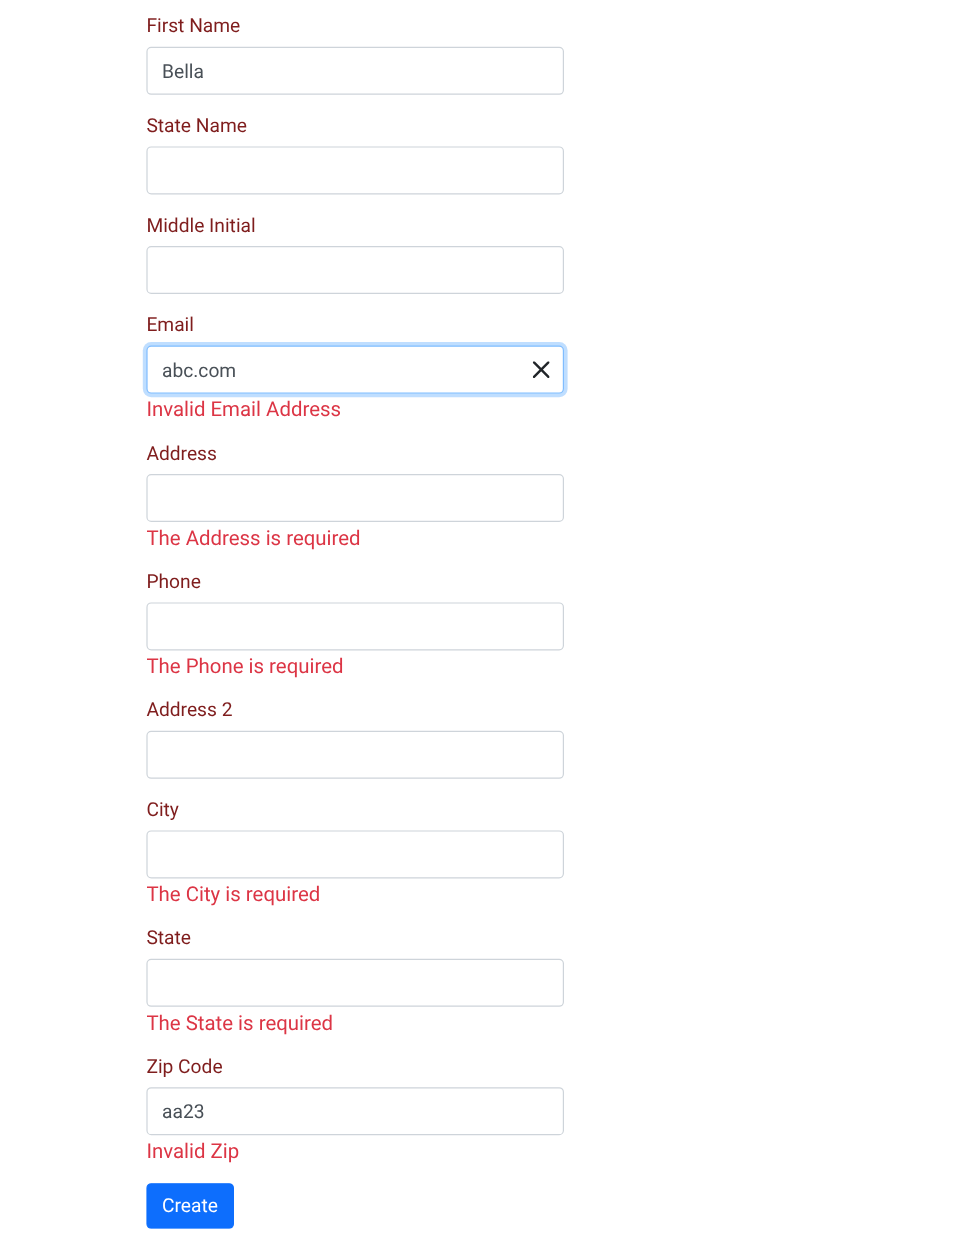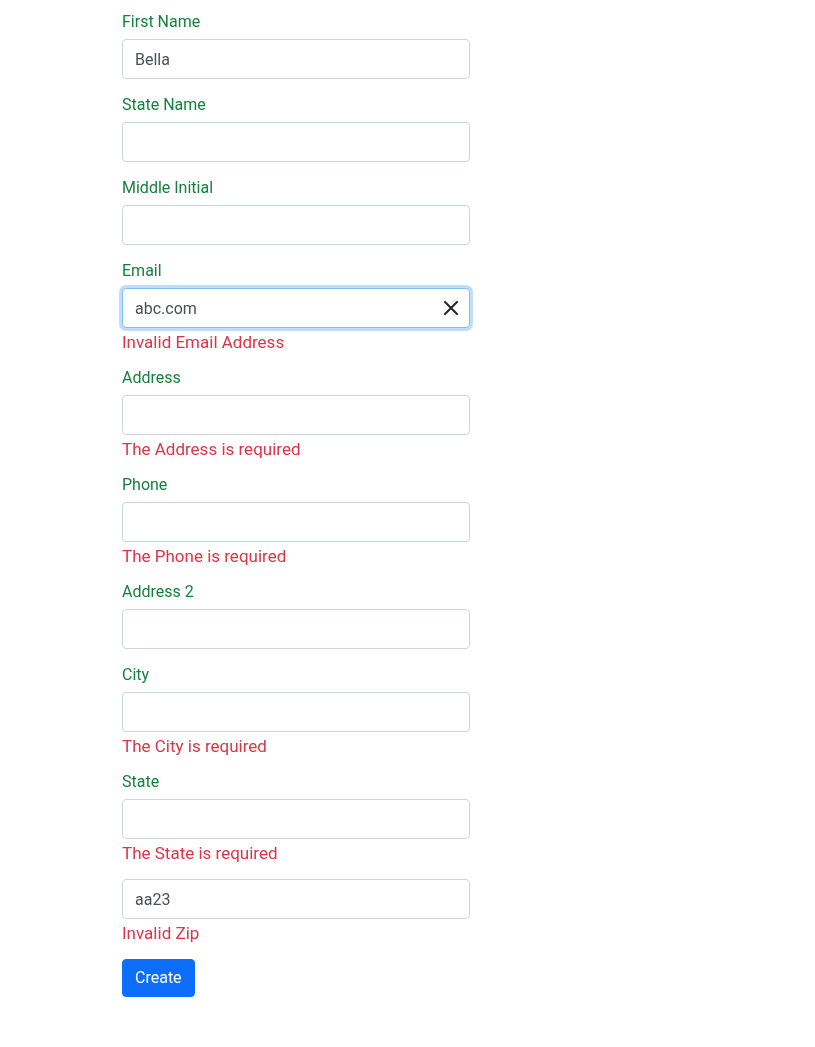--- a/index.html
+++ b/index.html
@@ -15,21 +15,21 @@
       padding: 12px 0 0 122px;
     }
     .form-group {
       margin-bottom: 16px;
       width: 348px;
     }
     .form-label {
       display: block;
       margin-bottom: 8px;
       font-size: 16px;
-      color: #15803d;
+      color: #7f1d1d;
     }
     .form-control {
       display: block;
       width: 100%;
       height: 38px;
       padding: 19px 12px;
       font-size: 16px;
       line-height: 1.5;
       color: #495057;
       background-color: #fff;
@@ -135,19 +135,20 @@
     <div class="error-text">The City is required</div>
   </div>
 
   <div class="form-group">
     <label class="form-label">State</label>
     <input type="text" class="form-control" value="" style="">
     <div class="error-text">The State is required</div>
   </div>
 
   <div class="form-group">
+    <label class="form-label">Zip Code</label>
     <input type="text" class="form-control" value="aa23" style="">
     <div class="error-text">Invalid Zip</div>
   </div>
 
   <button type="button" class="btn-primary">Create</button>
 
 </form>
 
 </body></html>

